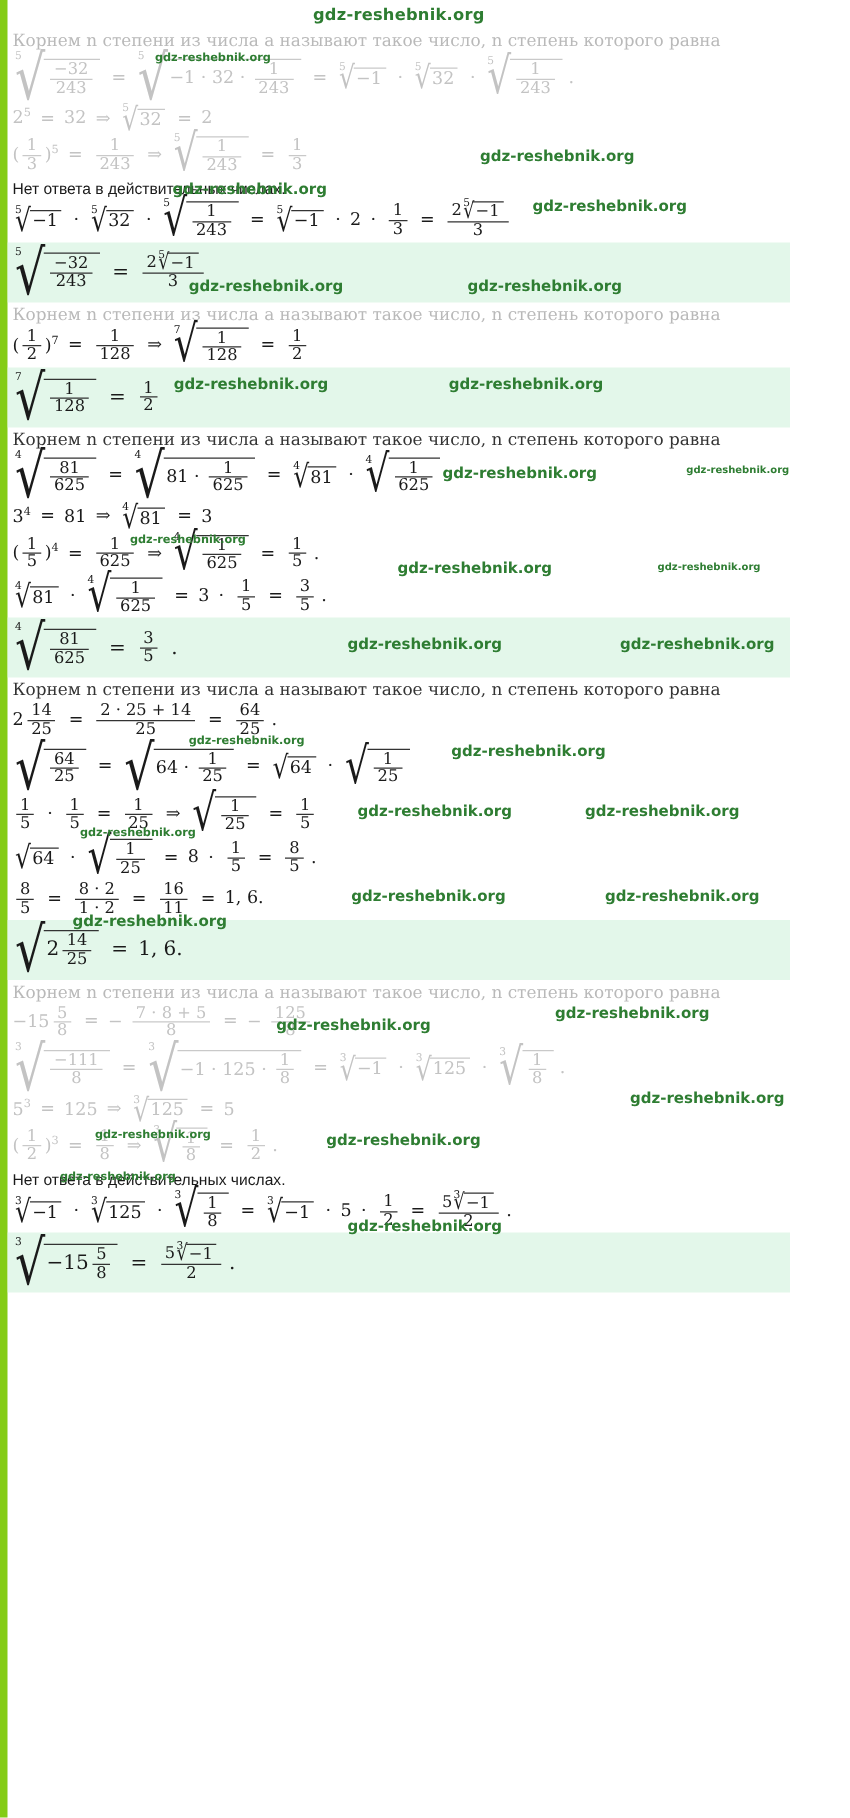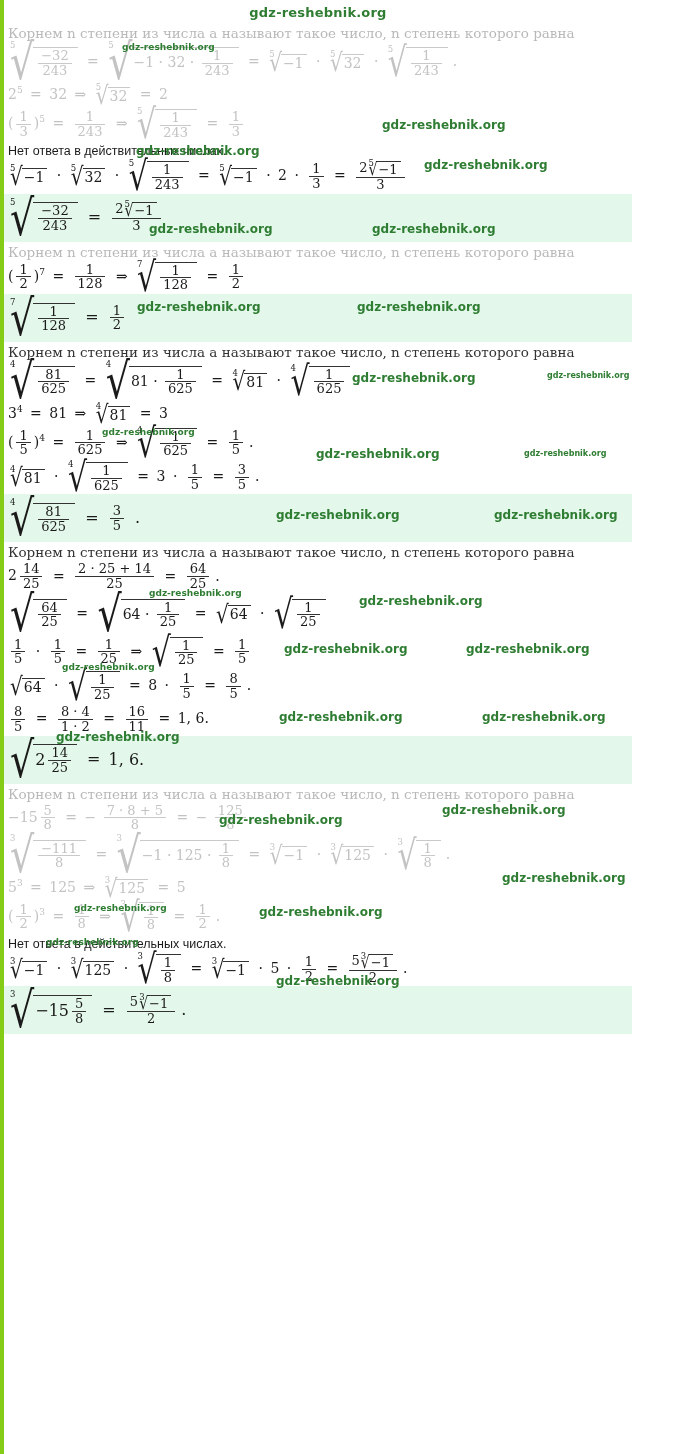--- a/index.html
+++ b/index.html
@@ -8,21 +8,21 @@
     background:#ffffff;
     font-family:"DejaVu Serif", serif;
     color:#1a1a1a;
     -webkit-font-smoothing:antialiased;
   }
   .page{
     position:relative;
     width:632px;
     min-height:1454px;
     overflow:hidden;
-    border-left:4px solid #84cc16;
+    border-left:6px solid #84cc16;
     box-sizing:border-box;
   }
   .site-title{
     text-align:center;
     color:#2e7d32;
     font-family:"DejaVu Sans", sans-serif;
     font-weight:bold;
     font-size:13px;
     padding:5px 0 3px 0;
     letter-spacing:0.2px;
@@ -276,21 +276,21 @@
     <span class="op">·</span>
     <span class="radical tall"><span class="sign">√</span><span class="body"><span class="frac"><span class="t">1</span><span class="b">25</span></span></span></span>
     <span class="op">=</span> 8 <span class="op">·</span> <span class="frac"><span class="t">1</span><span class="b">5</span></span>
     <span class="op">=</span> <span class="frac"><span class="t">8</span><span class="b">5</span></span><span class="op">.</span>
     <span class="wm small" style="left:58px;top:-6px;">gdz-reshebnik.org</span>
   </div>
 
   <div class="math-row">
     <span class="frac"><span class="t">8</span><span class="b">5</span></span>
     <span class="op">=</span>
-    <span class="frac"><span class="t">8 · 4</span><span class="b">1 · 2</span></span>
+    <span class="frac"><span class="t">8 · 2</span><span class="b">1 · 2</span></span>
     <span class="op">=</span>
     <span class="frac"><span class="t">16</span><span class="b">11</span></span>
     <span class="op">=</span> 1, 6.
     <span class="wm" style="left:275px;top:8px;">gdz-reshebnik.org</span>
     <span class="wm" style="left:478px;top:8px;">gdz-reshebnik.org</span>
   </div>
 
   <div class="answer">
     <span class="radical xtall"><span class="sign">√</span><span class="body">2<span class="frac"><span class="t">14</span><span class="b">25</span></span></span></span>
     <span class="op">=</span> 1, 6.

